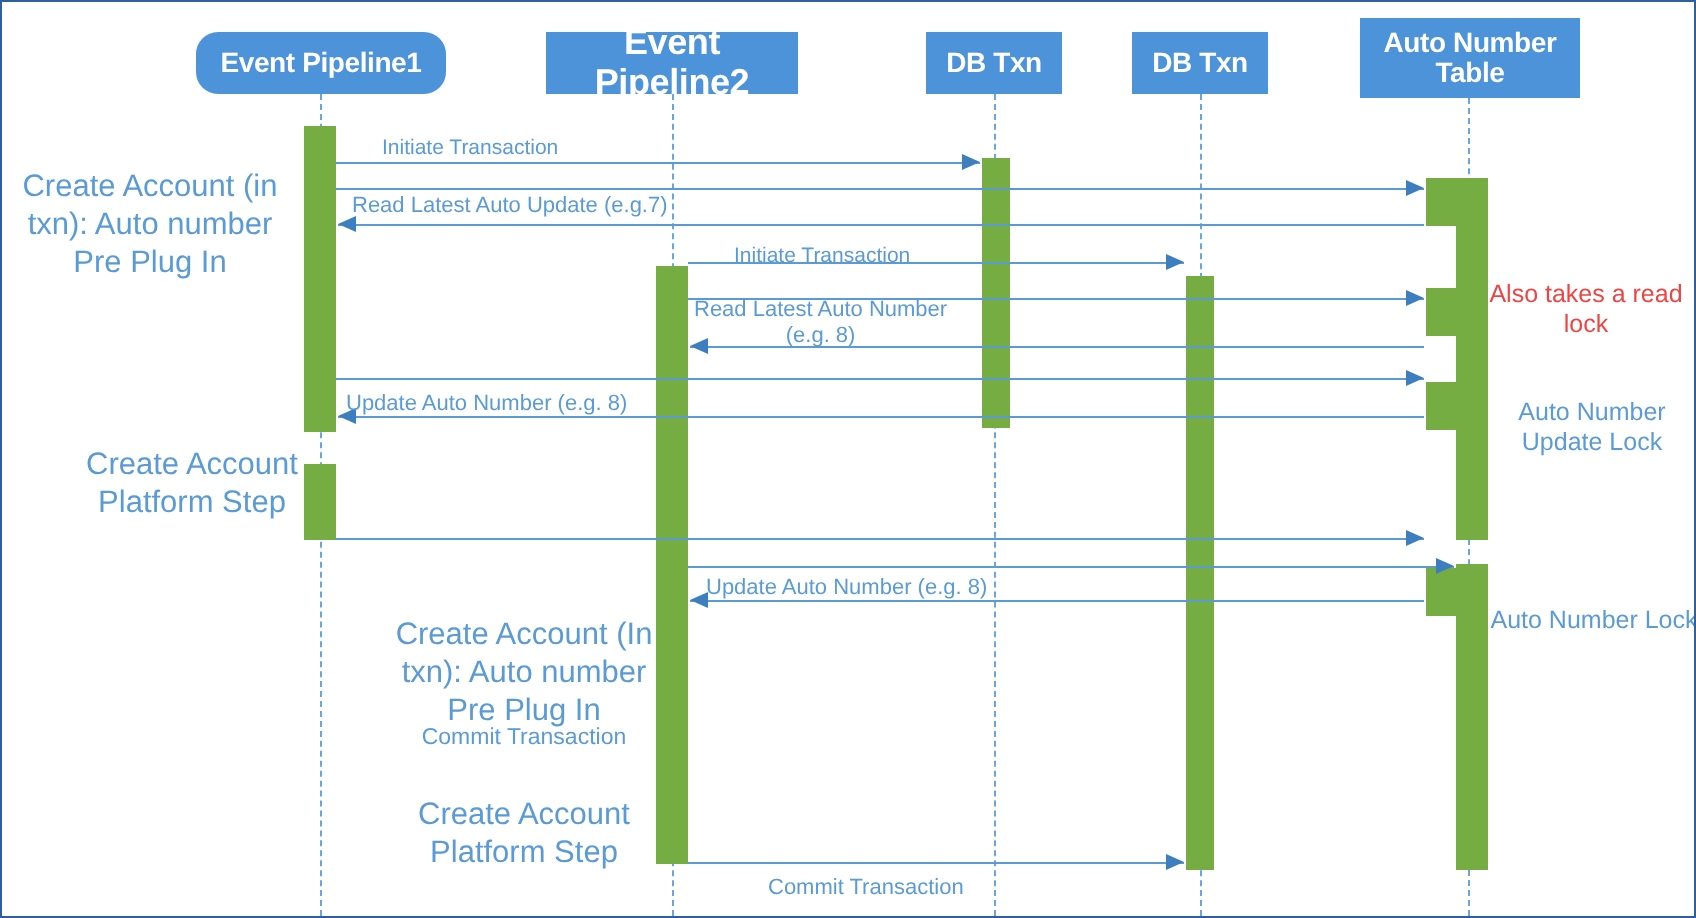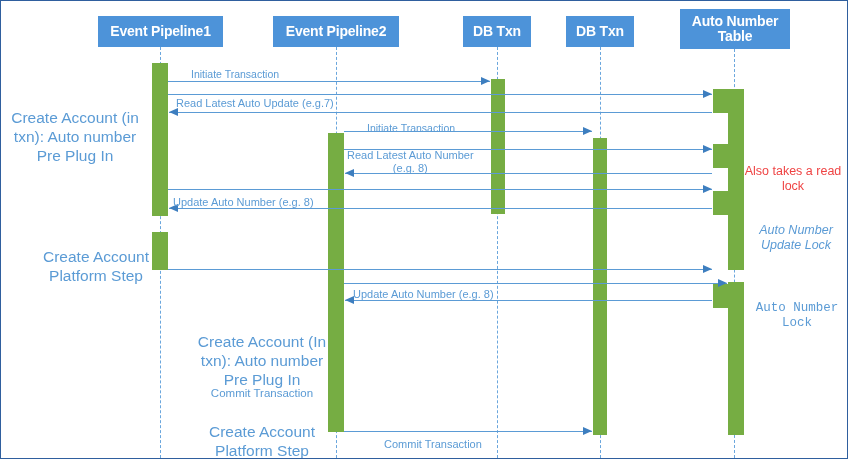--- a/index.html
+++ b/index.html
@@ -54,34 +54,33 @@
     color:#5b9bd5;
     text-align:center;
     line-height:1.15;
     white-space:nowrap;
   }
   .note{
     position:absolute;
     color:#5b9bd5;
     text-align:center;
     line-height:1.22;
-    margin-top:24px;
   }
   .note.big{ font-size:15.5px; }
   .note.small{ font-size:11.5px; }
   .note.mid{ font-size:12.5px; }
 </style>
 </head>
 <body>
 
 <div id="canvas">
     <div class="lifeline-line" style="left: 159px; top: 46px; height: 411px;"></div>
-    <div class="lifeline-head" style="left: 97px; top: 15px; width: 125px; height: 31px; font-size: 14px; background: rgb(77, 147, 217); color: rgb(255, 255, 255);">Event Pipeline1</div>
+    <div class="lifeline-head" style="left: 97px; top: 15px; width: 125px; height: 31px; font-size: 14px; background: rgb(77, 147, 217); color: rgb(255, 255, 255); border-radius: 11px;">Event Pipeline1</div>
     <div class="lifeline-line" style="left: 335px; top: 46px; height: 411px;"></div>
-    <div class="lifeline-head" style="left: 272px; top: 15px; width: 126px; height: 31px; font-size: 14px; background: rgb(77, 147, 217); color: rgb(255, 255, 255);">Event Pipeline2</div>
+    <div class="lifeline-head" style="left: 272px; top: 15px; width: 126px; height: 31px; font-size: 18px; background: rgb(77, 147, 217); color: rgb(255, 255, 255);">Event Pipeline2</div>
     <div class="lifeline-line" style="left: 496px; top: 46px; height: 411px;"></div>
     <div class="lifeline-head" style="left: 462px; top: 15px; width: 68px; height: 31px; font-size: 14px; background: rgb(77, 147, 217); color: rgb(255, 255, 255);">DB Txn</div>
     <div class="lifeline-line" style="left: 599px; top: 46px; height: 411px;"></div>
     <div class="lifeline-head" style="left: 565px; top: 15px; width: 68px; height: 31px; font-size: 14px; background: rgb(77, 147, 217); color: rgb(255, 255, 255);">DB Txn</div>
     <div class="lifeline-line" style="left: 733px; top: 48px; height: 409px;"></div>
     <div class="lifeline-head" style="left: 679px; top: 8px; width: 110px; height: 40px; font-size: 14px; background: rgb(77, 147, 217); color: rgb(255, 255, 255);">Auto Number Table</div>
     <div class="activation" style="left: 151px; top: 62px; width: 16px; height: 153px; background: rgb(118, 173, 67);"></div>
     <div class="activation" style="left: 151px; top: 231px; width: 16px; height: 38px; background: rgb(118, 173, 67);"></div>
     <div class="activation" style="left: 327px; top: 132px; width: 16px; height: 299px; background: rgb(118, 173, 67);"></div>
     <div class="activation" style="left: 490px; top: 78px; width: 14px; height: 135px; background: rgb(118, 173, 67);"></div>
@@ -123,15 +122,15 @@
     <div class="msg-label" style="left: 352px; top: 287px; font-size: 11px; color: rgb(91, 155, 213); white-space: pre-line;">Update Auto Number (e.g. 8)</div>
     <div class="msg-line" style="left: 343px; top: 430px; width: 248px;"></div>
     <div class="arrowhead right" style="top: 426px; left: 582px;"></div>
     <div class="msg-label" style="left: 383px; top: 437px; font-size: 11px; color: rgb(91, 155, 213); white-space: pre-line;">Commit Transaction</div>
     <div class="note big" style="left: 4px; top: 84px; width: 140px; color: rgb(91, 155, 213);">Create Account (in txn): Auto number Pre Plug In</div>
     <div class="note big" style="left: 40px; top: 223px; width: 110px; color: rgb(91, 155, 213);">Create Account Platform Step</div>
     <div class="note big" style="left: 186px; top: 308px; width: 150px; color: rgb(91, 155, 213);">Create Account (In txn): Auto number Pre Plug In</div>
     <div class="note small" style="left: 186px; top: 361px; width: 150px; color: rgb(91, 155, 213);">Commit Transaction</div>
     <div class="note big" style="left: 186px; top: 398px; width: 150px; color: rgb(91, 155, 213);">Create Account Platform Step</div>
     <div class="note mid" style="left: 737px; top: 139px; width: 110px; color: #ef4444;">Also takes a read lock</div>
-    <div class="note mid" style="left: 745px; top: 198px; width: 100px; color: rgb(91, 155, 213); font-style: italic;">Auto Number Update Lock</div>
-    <div class="note mid" style="left: 744px; top: 276px; width: 104px; color: rgb(91, 155, 213); font-family: Liberation Mono, monospace;">Auto Number Lock</div>
+    <div class="note mid" style="left: 745px; top: 198px; width: 100px; color: rgb(91, 155, 213);">Auto Number Update Lock</div>
+    <div class="note mid" style="left: 744px; top: 302px; width: 104px; color: rgb(91, 155, 213);">Auto Number Lock</div>
   </div>
 
 </body></html>

